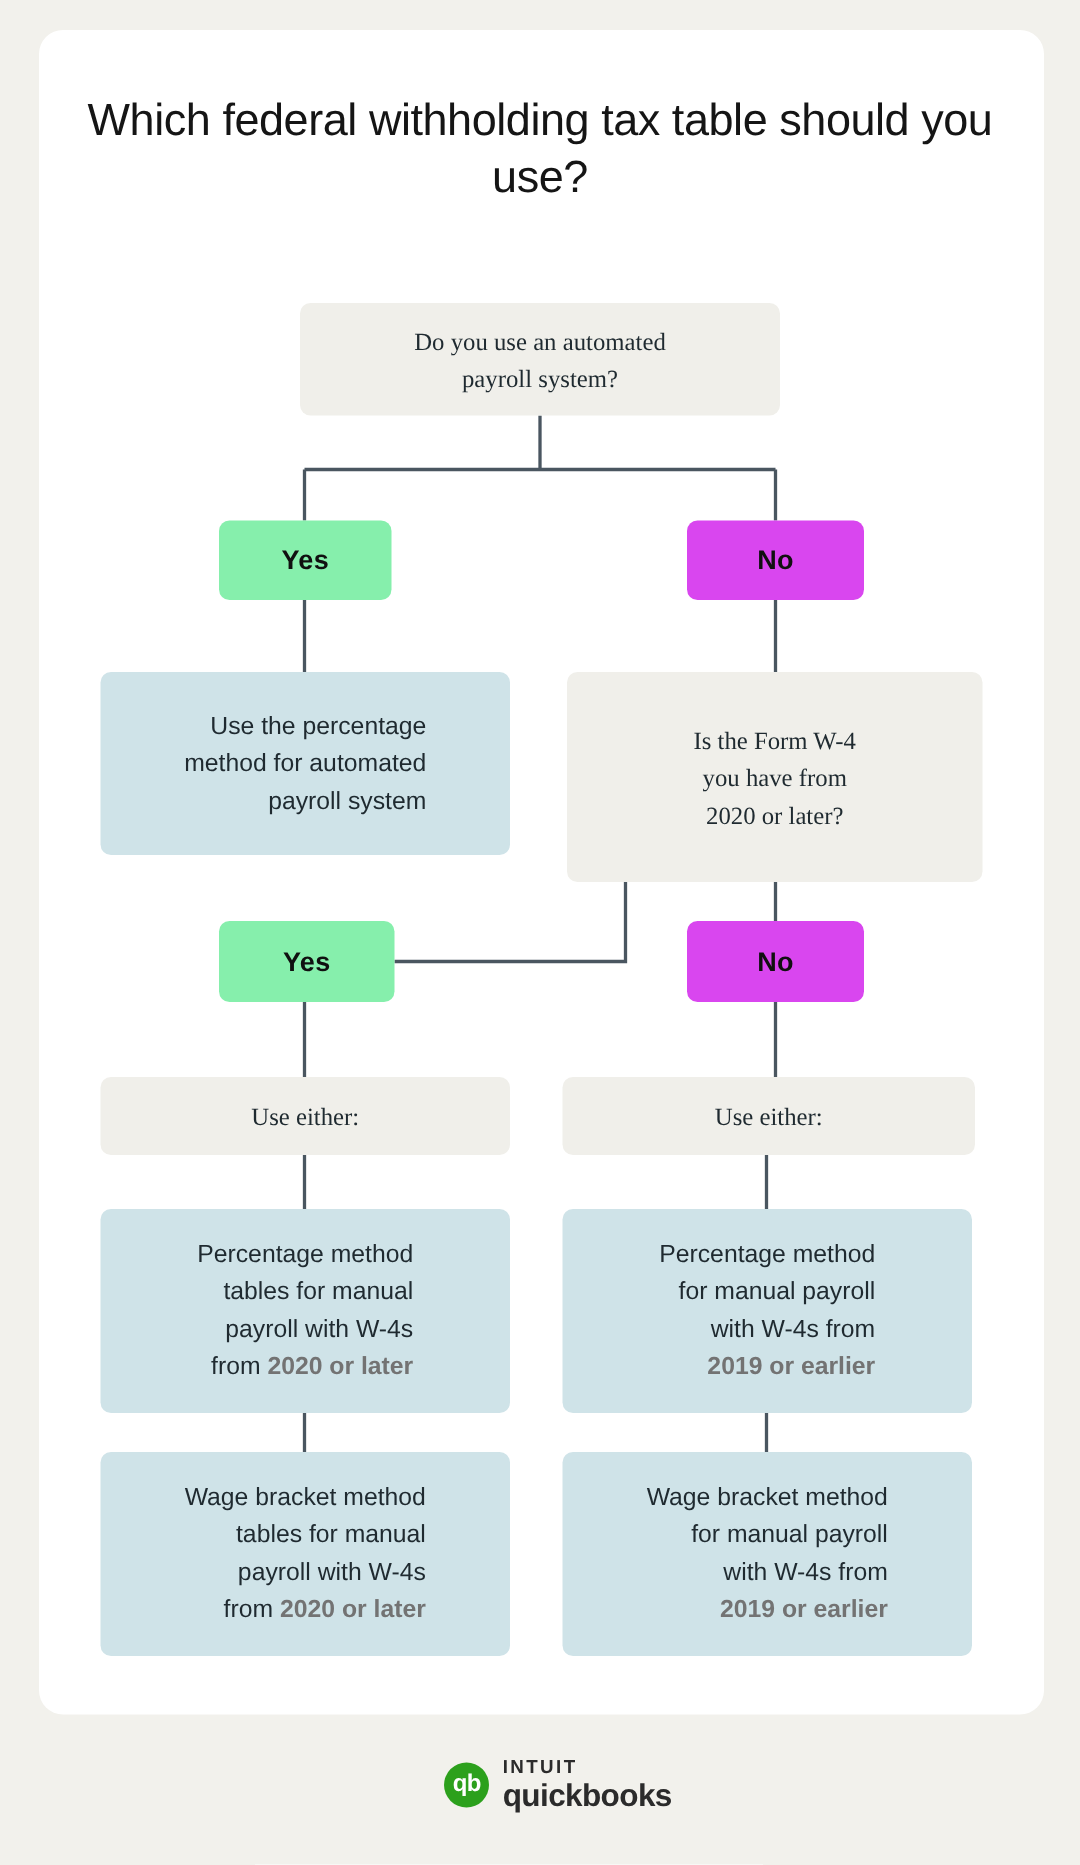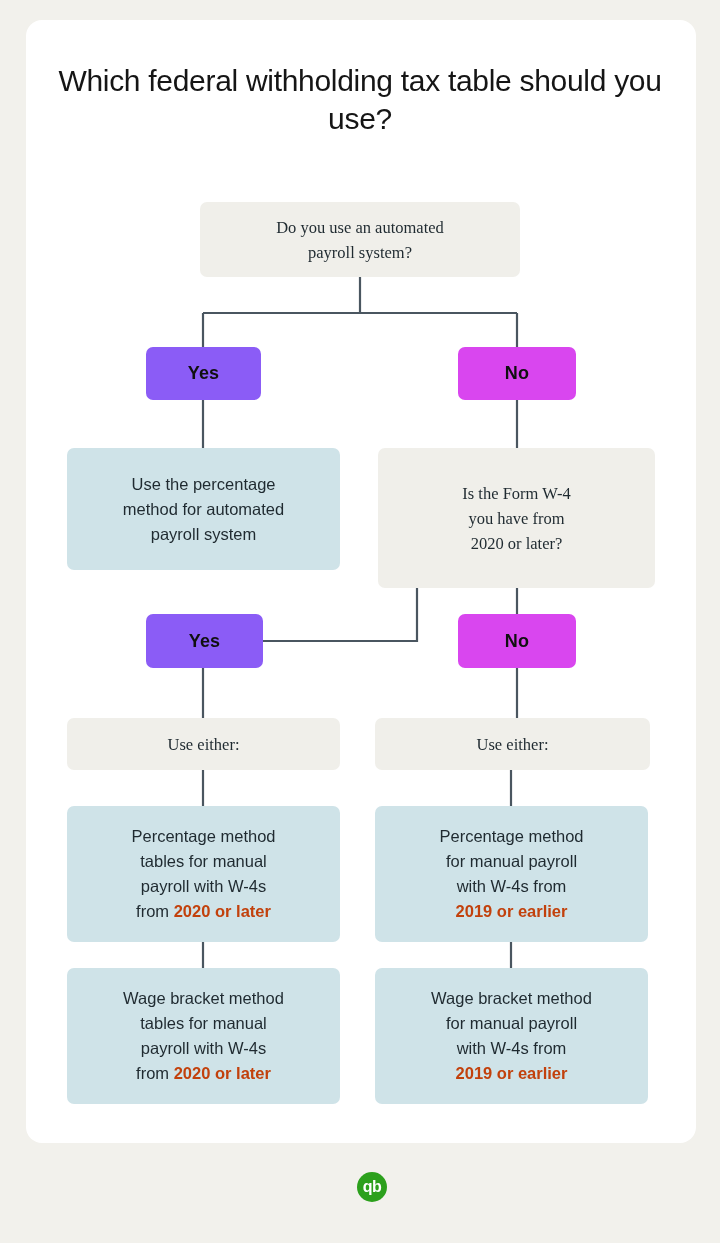--- a/index.html
+++ b/index.html
@@ -65,38 +65,38 @@
     align-items: center;
     justify-content: center;
     text-align: center;
     border-radius: 7px;
     color: #1f2a30;
     font-size: 16.5px;
     line-height: 25px;
     padding: 6px 12px;
   }
   .node.gray  { background: #f0efea; font-family: Liberation Serif, serif; }
-  .node.blue  { background: #cfe3e8; }
+  .node.blue  { background: #cfe3e8; text-align: right; }
 
   .pill {
     position: absolute;
     box-sizing: border-box;
     display: flex;
     align-items: center;
     justify-content: center;
     border-radius: 7px;
     font-size: 18px;
     font-weight: bold;
     color: #101010;
     letter-spacing: 0.2px;
   }
-  .pill.yes { background: #8b5cf6; }
+  .pill.yes { background: #86efac; }
   .pill.no  { background: #d946ef; }
 
-  .node b { font-weight: bold; color: #c2410c; }
+  .node b { font-weight: bold; color: #737373; }
 
   
   #logo {
     position: absolute;
     left: 0;
     top: 1172px;
     width: 720px;
     display: flex;
     align-items: center;
     justify-content: center;
@@ -240,15 +240,19 @@
     <div>
       <span>Wage bracket method</span><br>
       <span>for manual payroll</span><br>
       <span>with W-4s from</span><br>
       <b>2019 or earlier</b>
     </div>
   </div>
 
   <div id="logo">
     <div id="logo-mark">qb</div>
+    <div id="logo-words">
+      <div id="logo-intuit">INTUIT</div>
+      <div id="logo-qb">quickbooks</div>
+    </div>
   </div>
 
 </div>
 
 </body></html>

